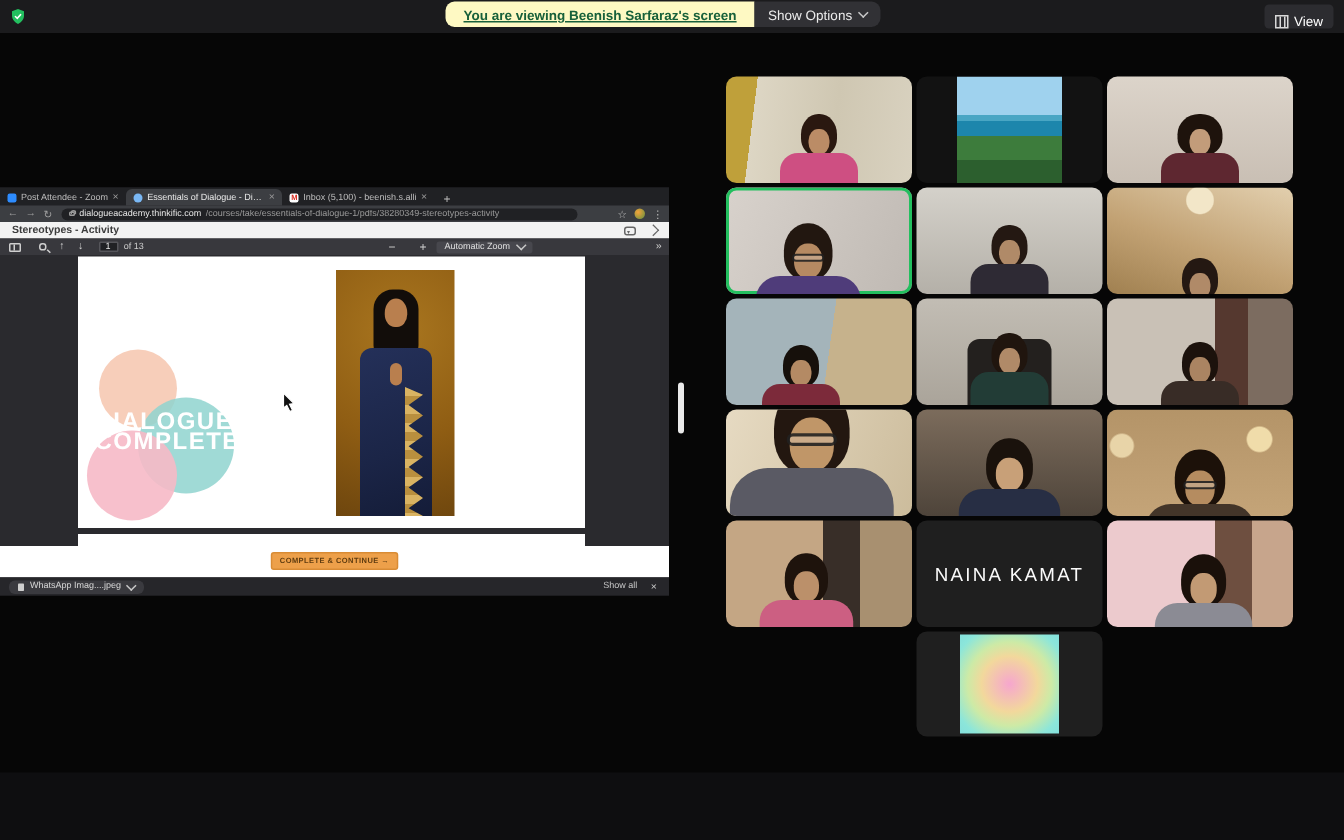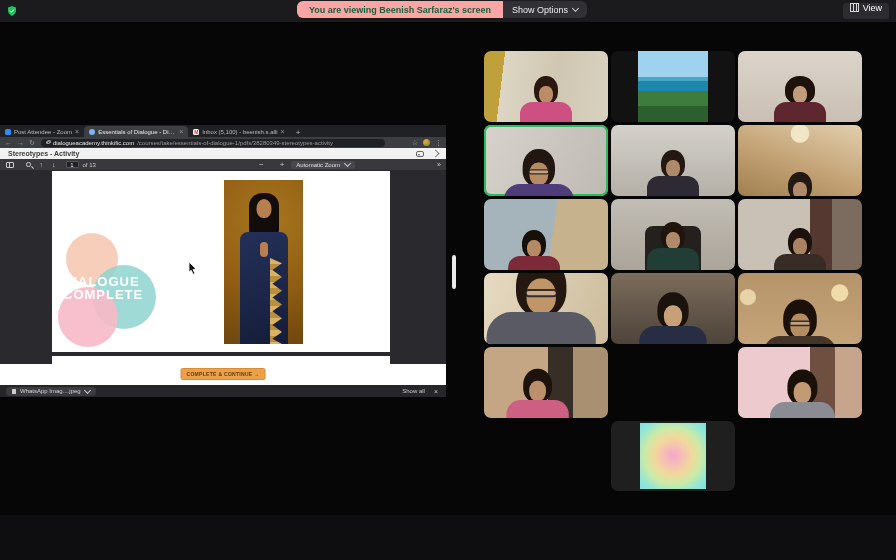--- a/index.html
+++ b/index.html
@@ -3,28 +3,28 @@
 <meta charset="utf-8">
 <style>
   html,body{margin:0;padding:0;background:#000;}
   *{box-sizing:border-box;font-family:"Liberation Sans",sans-serif;}
   #stage{position:relative;width:896px;height:560px;background:#060606;overflow:hidden;}
 
   
   #topbar{position:absolute;left:0;top:0;width:896px;height:22px;background:#1b1b1d;}
   #shield{position:absolute;left:6px;top:5px;width:12px;height:12px;}
   #banner{position:absolute;left:297px;top:1px;height:17px;display:flex;}
-  #banner .green{background:#fca5a5;color:#17603a;font-size:9px;font-weight:bold;
-    display:flex;align-items:center;padding:0 12px;border-radius:6px 0 0 6px;white-space:nowrap;}
+  #banner .green{background:#fef9c3;color:#17603a;font-size:9px;font-weight:bold;
+    display:flex;align-items:center;padding:0 12px;border-radius:6px 0 0 6px;white-space:nowrap;text-decoration:underline;}
   #banner .opts{background:#313135;color:#ececec;font-size:9px;display:flex;align-items:center;
     gap:5px;padding:0 9px;border-radius:0 6px 6px 0;white-space:nowrap;}
   .chev{display:inline-block;width:5px;height:5px;border-left:1.2px solid #c9c9c9;border-top:1.2px solid #c9c9c9;}
   .chev.down{transform:rotate(-135deg);margin-top:-2px;}
   #viewbtn{position:absolute;right:7px;top:3px;height:16px;background:#2c2c30;border-radius:3px;
-    display:flex;align-items:flex-start;gap:4px;padding:0 7px;color:#fff;font-size:9px;}
+    display:flex;align-items:flex-end;gap:4px;padding:0 7px;color:#fff;font-size:9px;}
   .grid-ic{width:9px;height:9px;border:1px solid #d8d8d8;display:inline-block;position:relative;}
   .grid-ic:before{content:"";position:absolute;left:2.5px;top:0;bottom:0;width:1px;background:#d8d8d8;}
   .grid-ic:after{content:"";position:absolute;left:5.5px;top:0;bottom:0;width:1px;background:#d8d8d8;}
 
   
   #share{position:absolute;left:0;top:125px;width:446px;height:272px;background:#202124;}
   #tabstrip{position:absolute;left:0;top:0;width:446px;height:12px;background:#202124;display:flex;align-items:flex-end;}
   .tab{height:11px;display:flex;align-items:center;gap:3px;padding:0 5px;font-size:6px;color:#bdbdbd;
     white-space:nowrap;overflow:hidden;}
   .tab .lbl{overflow:hidden;text-overflow:ellipsis;max-width:78px;}
@@ -63,21 +63,21 @@
   #zoomctl{position:absolute;left:250px;display:flex;align-items:center;gap:7px;}
   #zoomctl .g{font-size:8px;}
   #zoomsel{height:8px;background:#47474d;border-radius:2px;display:flex;align-items:center;gap:5px;padding:0 5px;font-size:6px;color:#e0e0e0;}
   #pdf-more{position:absolute;right:5px;font-size:7px;color:#cfcfcf;}
   #content{position:absolute;left:0;top:45px;width:446px;height:215px;background:#2a2a2e;overflow:hidden;}
   #page1{position:absolute;left:52px;top:1px;width:338px;height:181px;background:#fff;overflow:hidden;}
   .circ{position:absolute;border-radius:50%;}
   .c-peach{left:14px;top:62px;width:52px;height:52px;background:#f6cab4;opacity:.92;}
   .c-teal{left:40px;top:94px;width:64px;height:64px;background:#8fd4cf;opacity:.85;}
   .c-pink{left:6px;top:116px;width:60px;height:60px;background:#f6b9c6;opacity:.9;}
-  #logo-text{position:absolute;left:11px;top:104px;color:#fff;font-weight:bold;font-size:13px;line-height:13px;letter-spacing:1px;}
+  #logo-text{position:absolute;left:11px;top:104px;color:#fff;font-weight:bold;font-size:16px;line-height:13px;letter-spacing:1px;}
   #photo{position:absolute;left:172px;top:9px;width:79px;height:164px;background:radial-gradient(circle at 55% 25%,#a9761f 0%,#8f5d13 55%,#6e460e 100%);overflow:hidden;}
   .ph-hair{position:absolute;left:50%;top:13px;transform:translateX(-50%);width:30px;height:46px;background:#120d0a;border-radius:13px 13px 9px 9px;}
   .ph-face{position:absolute;left:50%;top:19px;transform:translateX(-50%);width:15px;height:19px;background:#b97f4e;border-radius:50% 50% 45% 45%;}
   .ph-body{position:absolute;left:50%;top:52px;transform:translateX(-50%);width:48px;height:112px;background:linear-gradient(160deg,#243059 0%,#1b2547 60%,#141c38 100%);border-radius:8px 8px 0 0;}
   .ph-gold{position:absolute;left:46px;top:78px;width:12px;height:86px;background:repeating-linear-gradient(180deg,#d9b362 0 6px,#b98f3e 6px 12px);clip-path:polygon(0 0,100% 6%,20% 14%,100% 22%,20% 30%,100% 38%,20% 46%,100% 54%,20% 62%,100% 70%,20% 78%,100% 86%,20% 94%,100% 100%,0 100%);}
   .ph-hands{position:absolute;left:50%;top:62px;transform:translateX(-50%);width:8px;height:15px;background:#b97f4e;border-radius:4px;z-index:2;}
   #cursor{position:absolute;left:136px;top:90px;z-index:5;}
   #page2{position:absolute;left:52px;top:186px;width:338px;height:8px;background:#fff;}
   #footerband{position:absolute;left:0;top:194px;width:446px;height:21px;background:#fff;}
   #cbtn{position:absolute;left:50%;top:4px;transform:translateX(-50%);background:#eda04a;border:1px solid #d98c35;
@@ -330,20 +330,23 @@
         </div>
         <div class="torso"></div>
       </div>
   </div>
   <div class="tile t12" style="left:484px;top:347px">
     <div class="person">
         <div class="head"></div>
         <div class="torso"></div>
       </div>
   </div>
+  <div class="tile t13" style="left:611px;top:347px">
+    <span class="name-label">NAINA KAMAT</span>
+  </div>
   <div class="tile t14" style="left:738px;top:347px">
     <div class="person">
         <div class="head"></div>
         <div class="torso"></div>
       </div>
   </div>
   <div class="tile t15" style="left:611px;top:421px;height:70px">
     <div class="grad"></div>
   </div>
 

